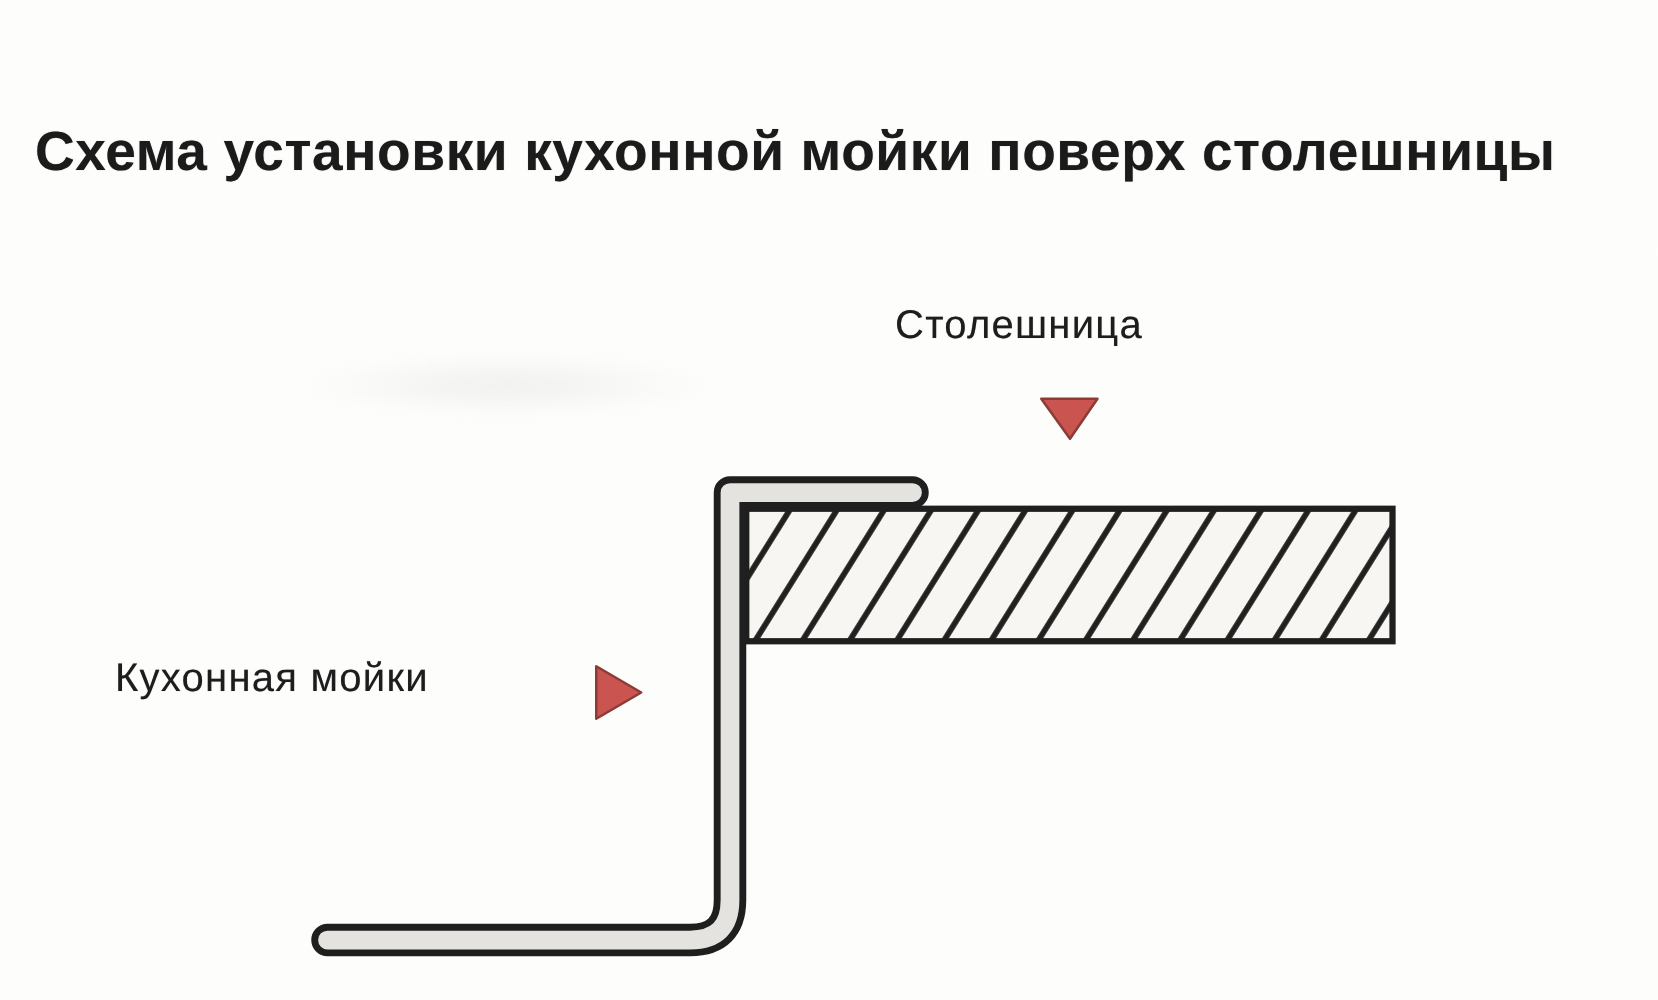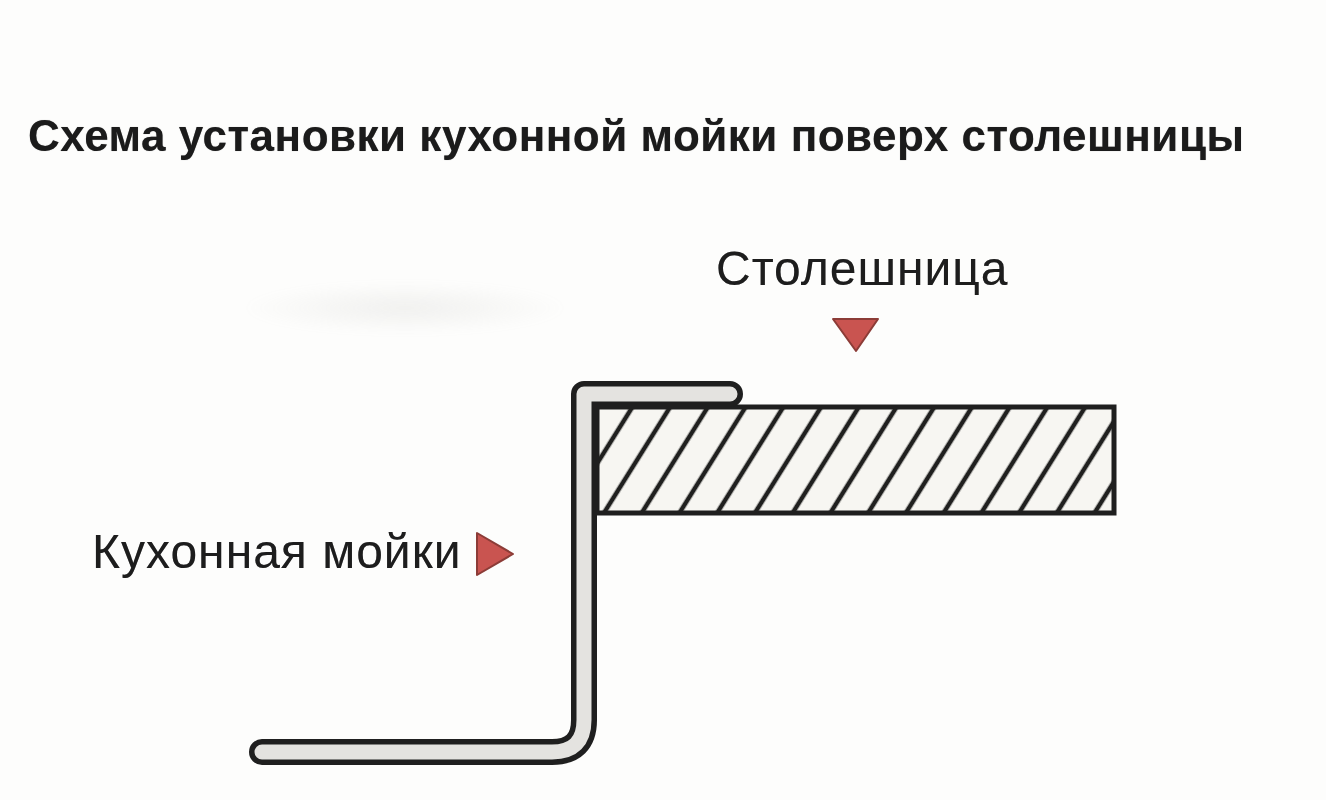--- a/index.html
+++ b/index.html
@@ -14,25 +14,24 @@
   .title {
     position: absolute;
     left: 28px;
     top: 97px;
     font-size: 44px;
     font-weight: 700;
     letter-spacing: 0.5px;
     color: #1b1b1b;
     white-space: nowrap;
     text-shadow: 0 0 0.7px rgba(25,25,25,0.55);
-    margin-top: 14px;
   }
   .label {
     position: absolute;
-    font-size: 48px;
+    font-size: 32px;
     font-weight: 400;
     letter-spacing: 1px;
     color: #1d1d1d;
     white-space: nowrap;
     text-shadow: 0 0 0.6px rgba(30,30,30,0.45);
   }
   .label-countertop { left: 716px; top: 241px; }
   .label-sink { left: 92px; top: 524px; }
   .diagram-svg { position: absolute; left: 0; top: 0; }
   .smudge {

